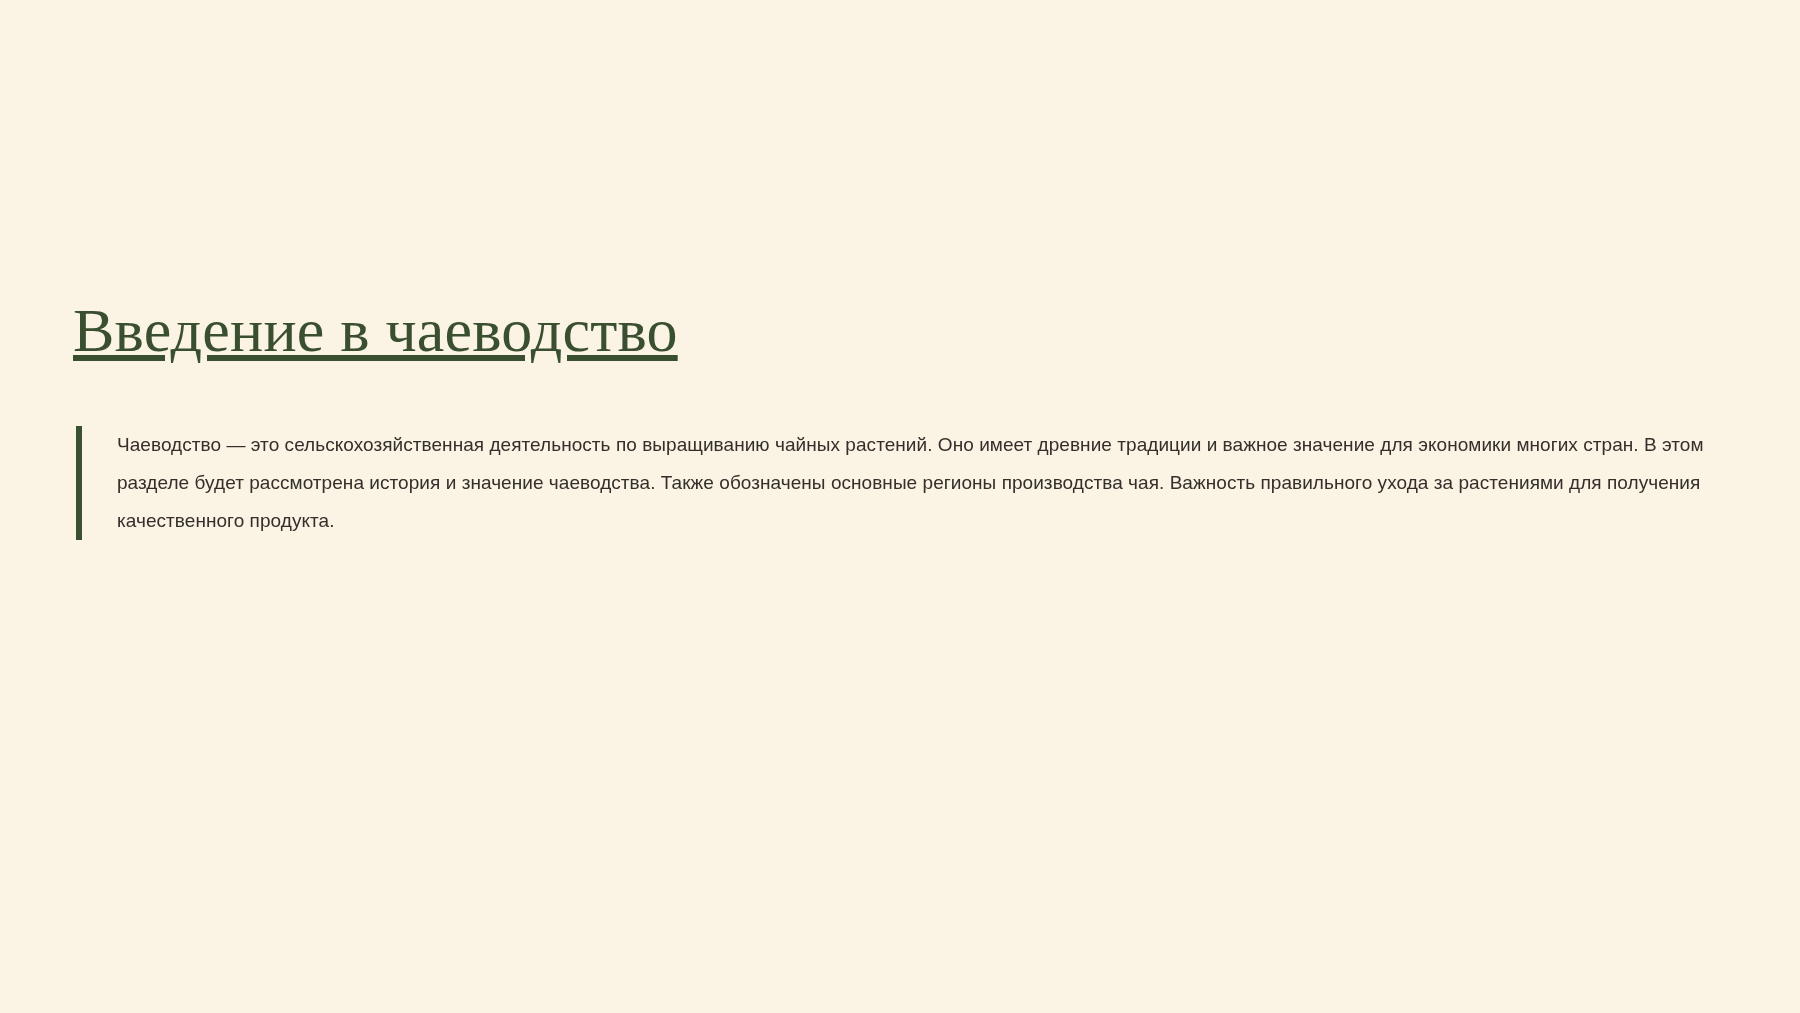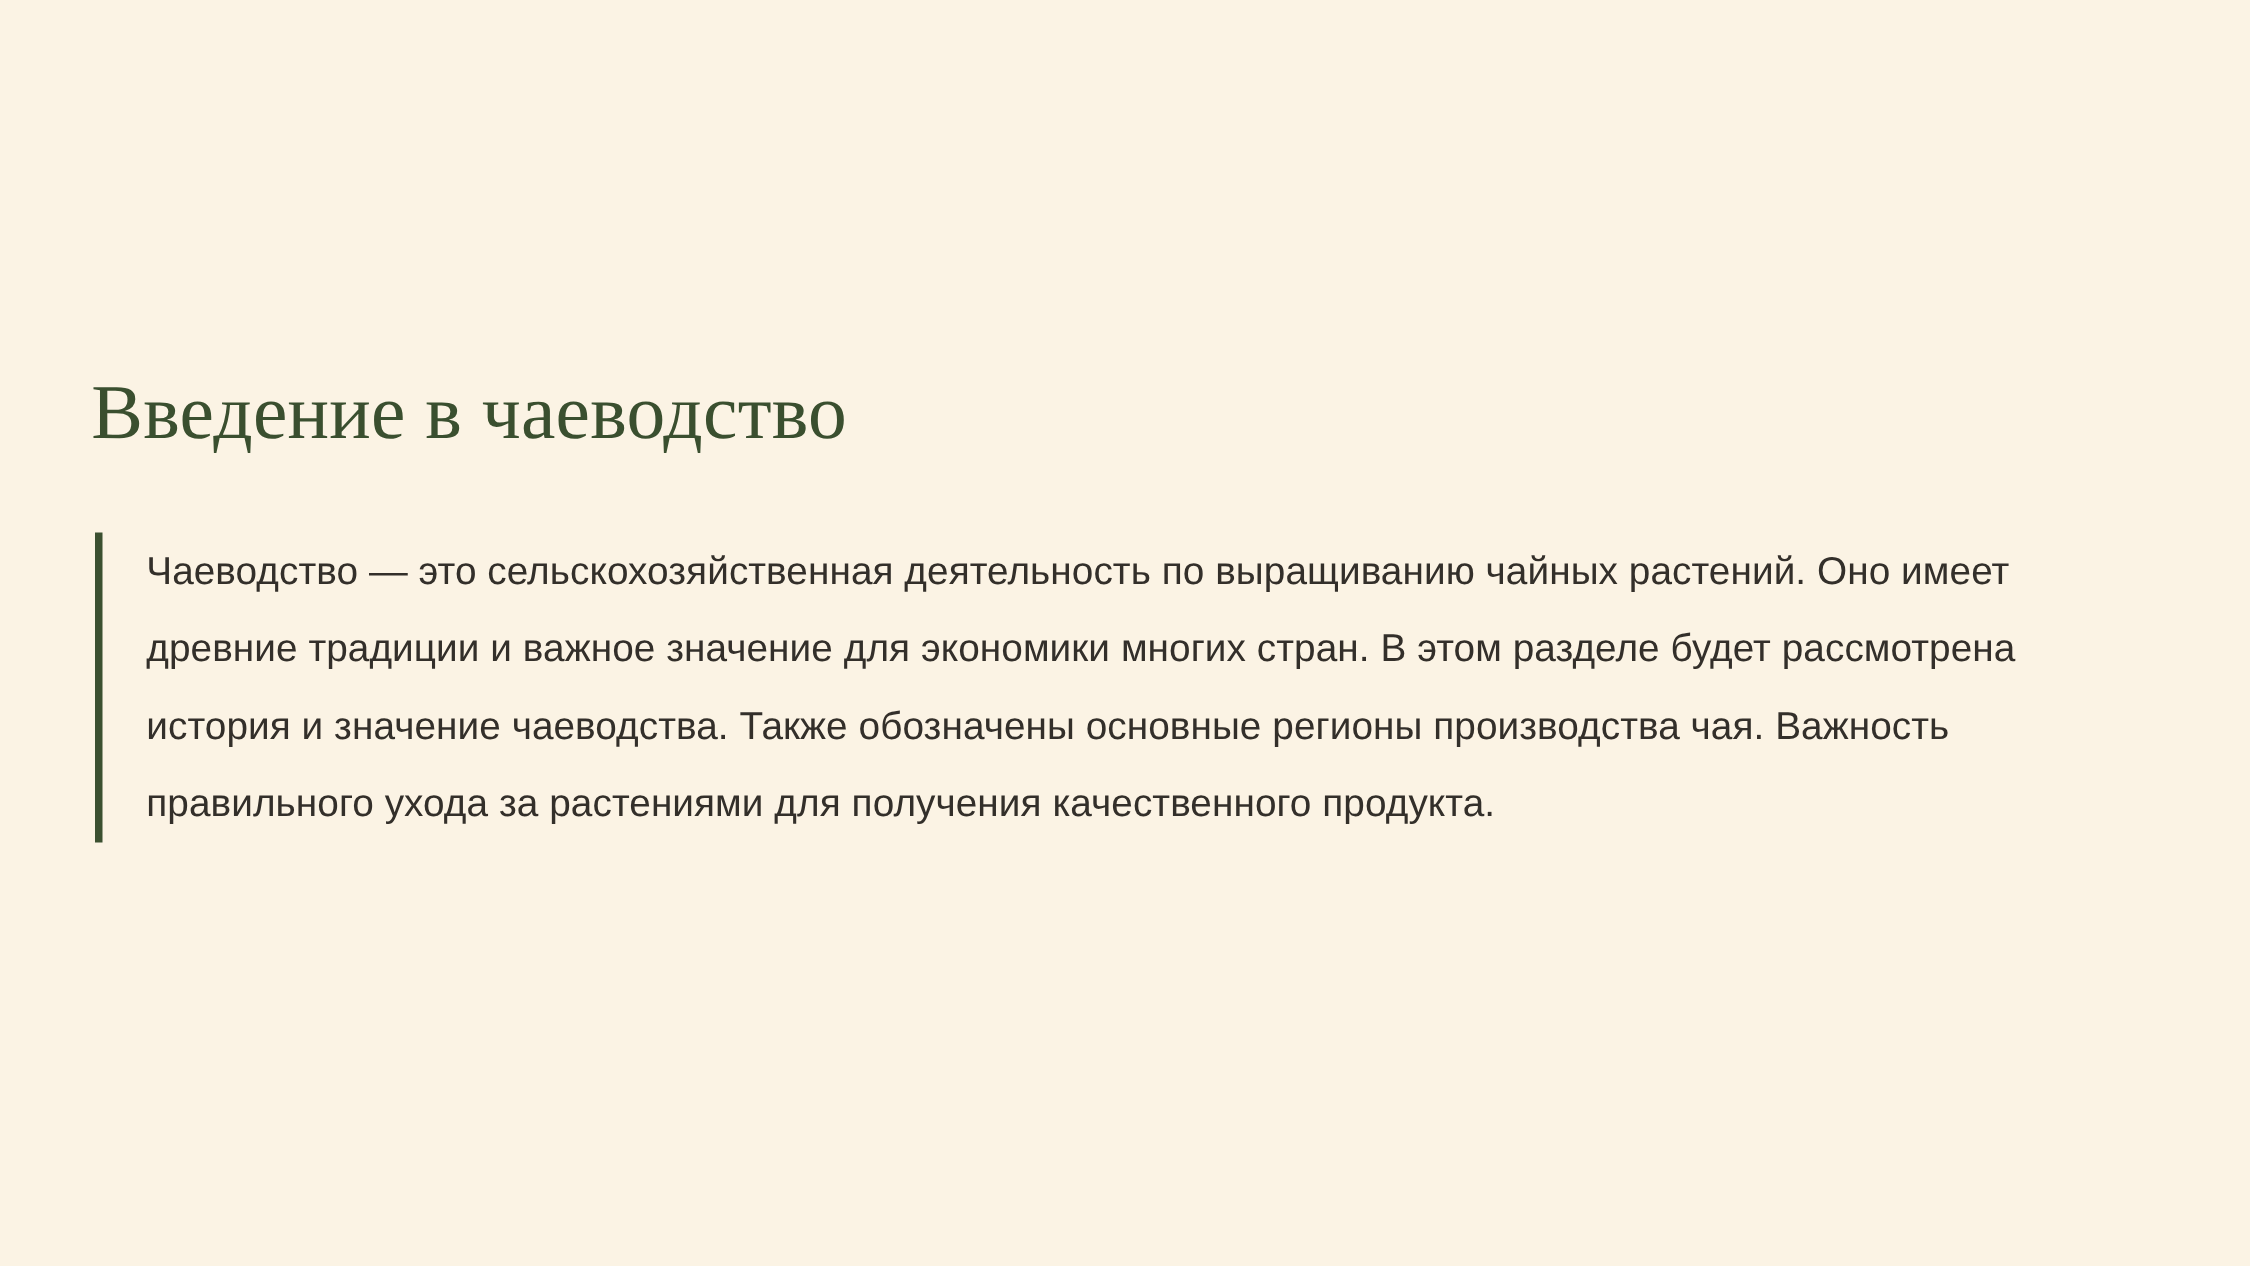--- a/index.html
+++ b/index.html
@@ -32,20 +32,21 @@
 
   .section-heading {
     margin: 0;
     font-family: "Liberation Serif", "DejaVu Serif", serif;
     font-size: 62px;
     font-weight: 400;
     line-height: 1.12;
     color: #3a4f2f;
     letter-spacing: 0.2px;
     white-space: nowrap;
+    text-decoration: underline;
   }
 
   .quote-block {
     position: relative;
     margin-top: 61px;
     padding-left: 44px;
     box-sizing: border-box;
   }
 
   .quote-accent-bar {
@@ -53,21 +54,21 @@
     left: 3px;
     top: 0;
     width: 6px;
     height: 100%;
     background: #3b5030;
   }
 
   .quote-text {
     margin: 0;
     font-family: "Liberation Sans", sans-serif;
-    font-size: 31px;
+    font-size: 19px;
     font-weight: 400;
     line-height: 2.0;
     color: #332f2a;
     max-width: 1613px;
     text-align: left;
     letter-spacing: 0.05px;
   }
 </style>
 </head>
 <body>

